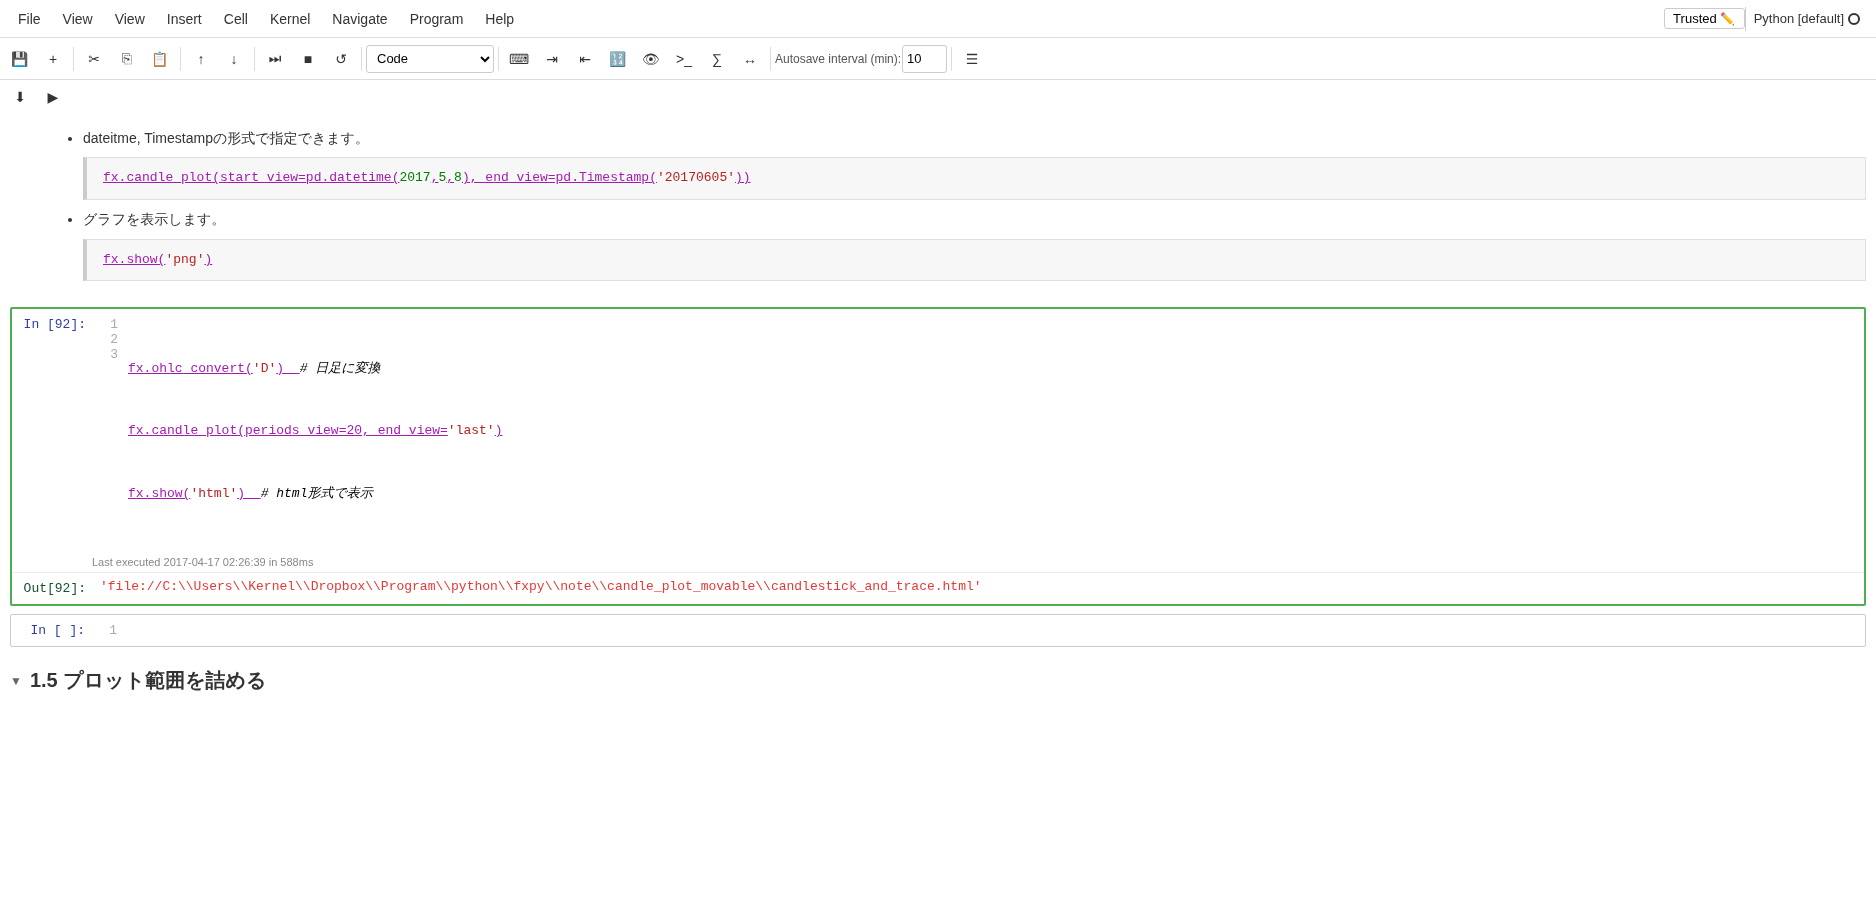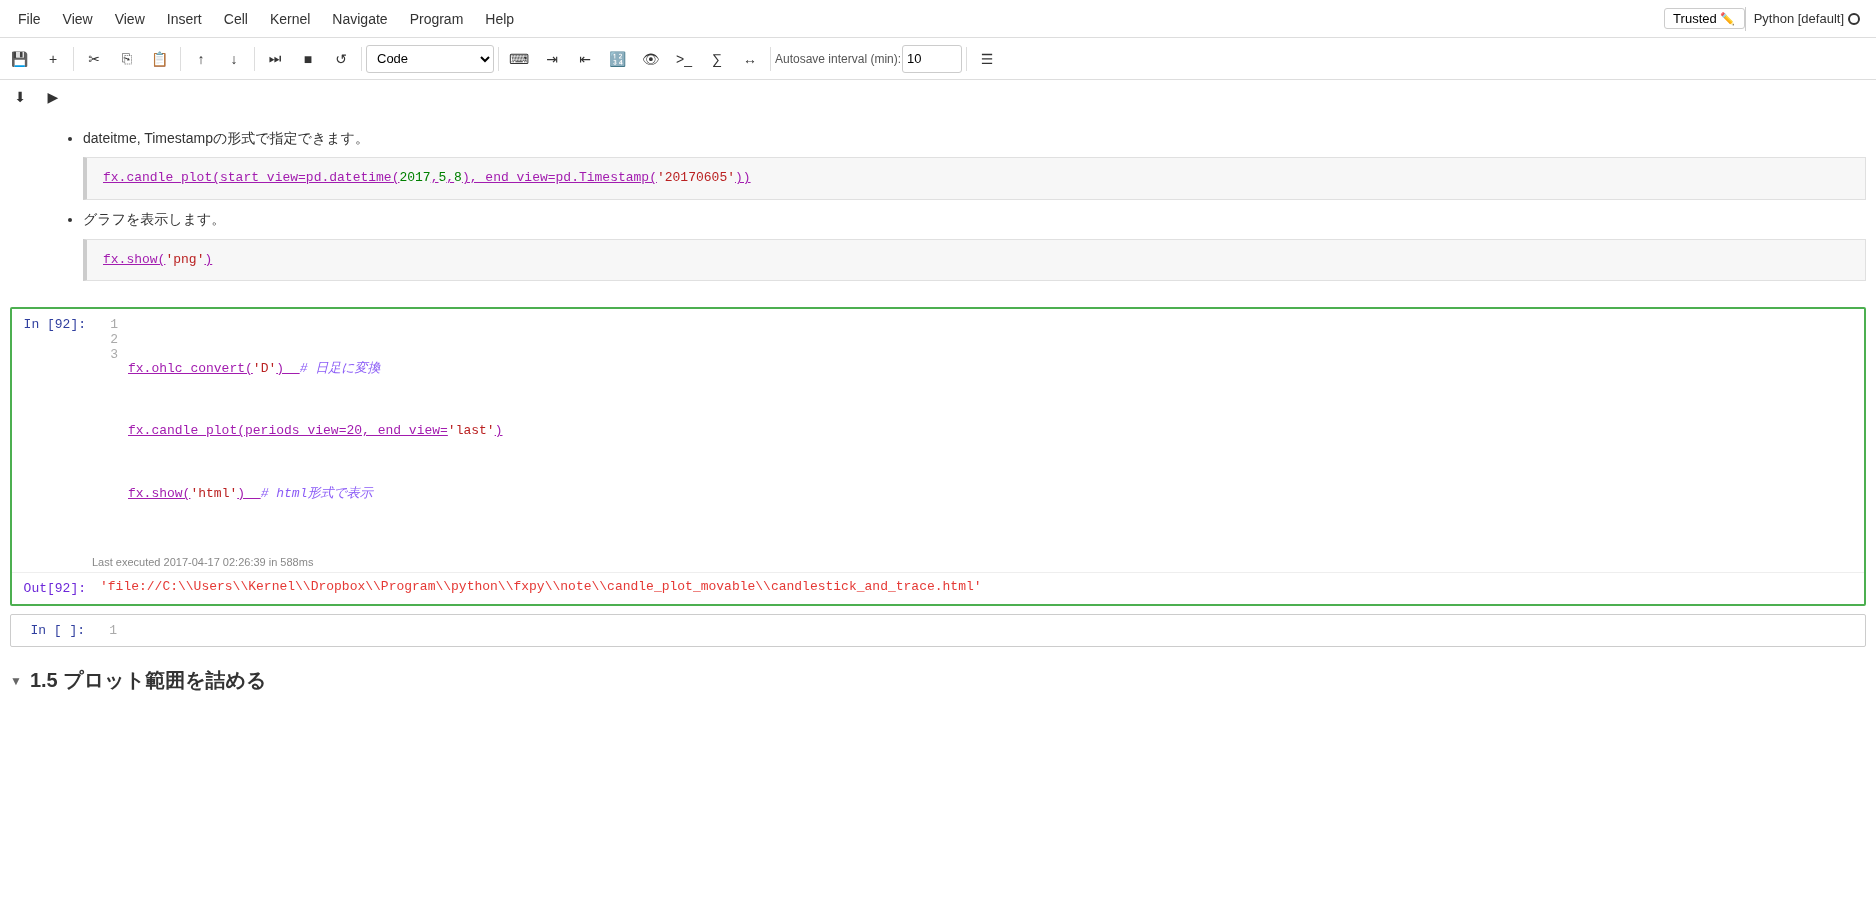--- a/index.html
+++ b/index.html
@@ -98,21 +98,21 @@
       background: #fff;
       cursor: pointer;
       min-width: 100px;
     }
     .autosave-label {
       font-size: 12px;
       color: #555;
       white-space: nowrap;
     }
     .autosave-input {
-      width: 60px;
+      width: 45px;
       height: 28px;
       border: 1px solid #ccc;
       border-radius: 3px;
       padding: 0 4px;
       font-size: 13px;
     }
     .toolbar-row2 {
       display: flex;
       align-items: center;
       padding: 2px 4px;
@@ -151,21 +151,21 @@
       border-left: 4px solid #ccc;
       padding: 10px 16px;
       margin: 8px 0 8px 20px;
       font-family: "Courier New", Courier, monospace;
       font-size: 13px;
       white-space: pre;
       color: #333;
     }
     .str { color: #ba2121; }
     .num { color: #008000; }
-    .comment { color: #8b5cf6; font-style: italic; }
+    .comment { color: #000000; font-style: italic; }
     .var { color: #a21caf; text-decoration: underline; }
 
     
     .code-cell {
       border: 2px solid #4caf50;
       margin: 8px 10px;
       border-radius: 2px;
       background: #fff;
     }
     .code-cell-inner {
@@ -338,21 +338,21 @@
         <div>3</div>
       </div>
       <div class="cell-code">
         <div><span class="var">fx.ohlc_convert(</span><span class="str">'D'</span><span class="var">)  </span><span class="comment"># 日足に変換</span></div>
         <div><span class="var">fx.candle_plot(periods_view=20, end_view=</span><span class="str">'last'</span><span class="var">)</span></div>
         <div><span class="var">fx.show(</span><span class="str">'html'</span><span class="var">)  </span><span class="comment"># html形式で表示</span></div>
       </div>
     </div>
     <div class="cell-execution-info">Last executed 2017-04-17 02:26:39 in 588ms</div>
     <div class="cell-output">
-      <div class="cell-label output-label" style="color:#6d28d9;">Out[92]:</div>
+      <div class="cell-label output-label" style="color:#14532d;">Out[92]:</div>
       <div class="output-text">'file://C:\\Users\\Kernel\\Dropbox\\Program\\python\\fxpy\\note\\candle_plot_movable\\candlestick_and_trace.html'</div>
     </div>
   </div>
 
   <div class="empty-cell">
     <div class="cell-label" style="color:#303f9f;">In [&nbsp;]:</div>
     <div class="cell-line-numbers">
       <div>1</div>
     </div>
     <div class="cell-code"></div>

